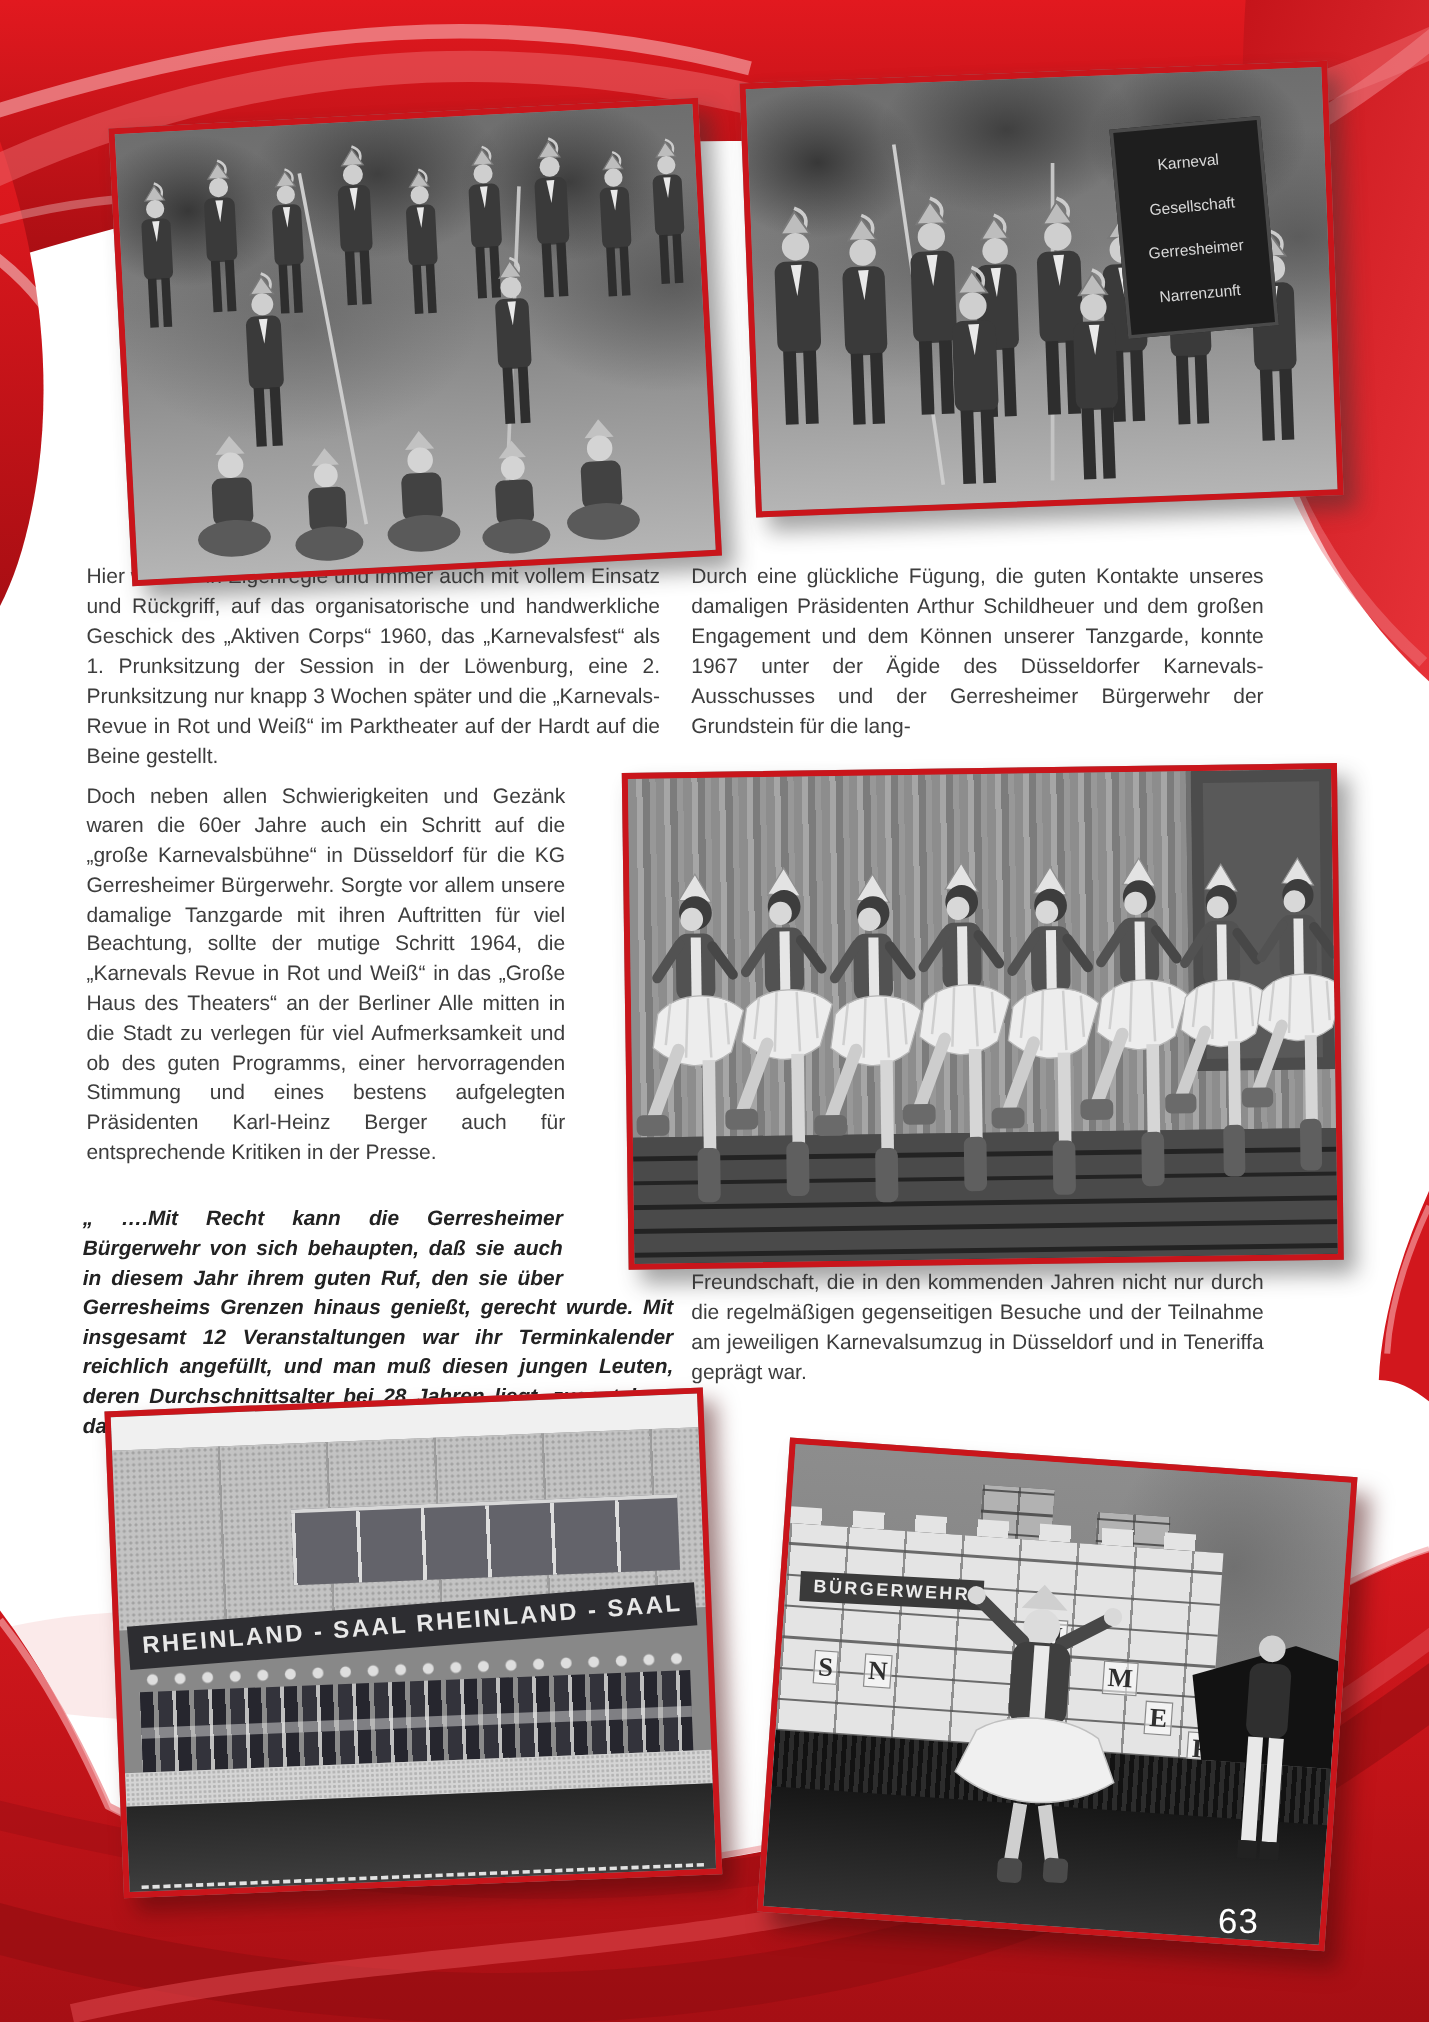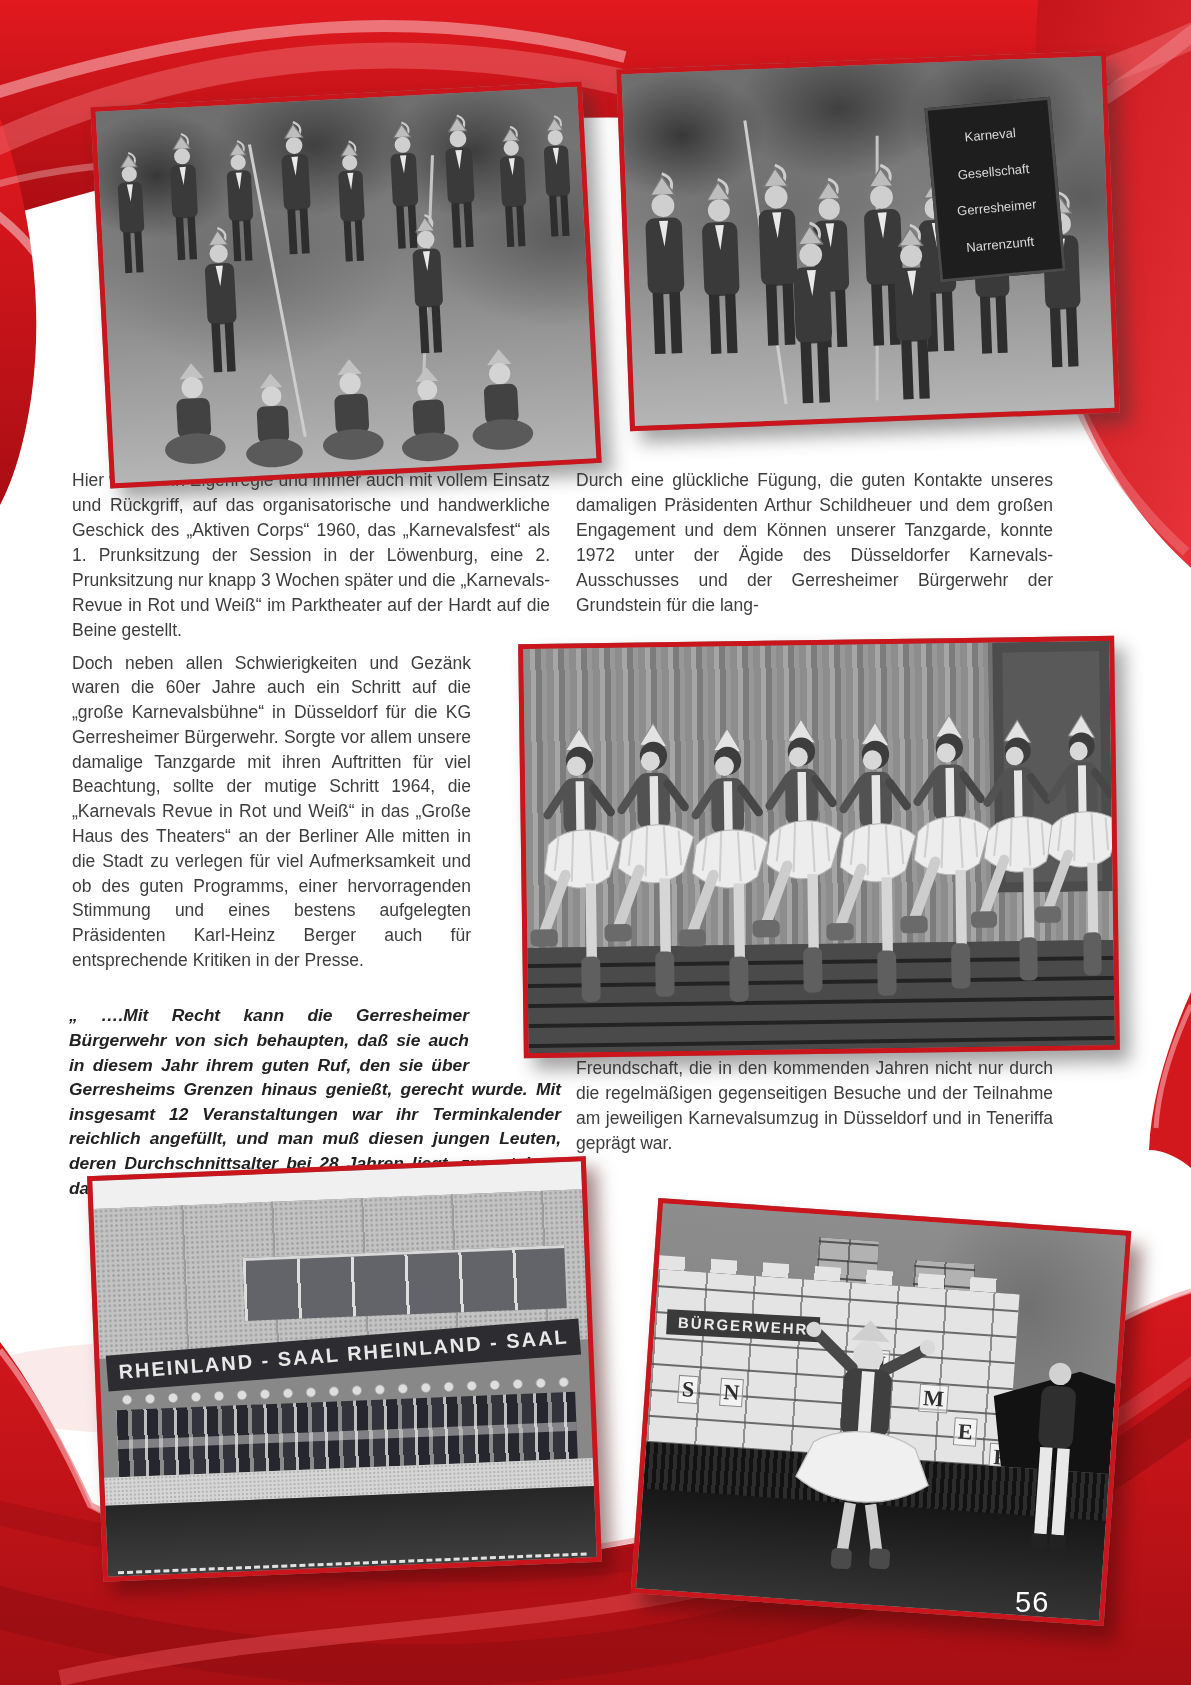--- a/index.html
+++ b/index.html
@@ -311,17 +311,17 @@
       </svg>
       <svg class="guy" viewBox="0 0 60 160" style="overflow:visible">
         <use href="#guy-fig"></use>
       </svg>
     </div>
   </figure>
 
   <p class="para p-left1">Hier wurden in Eigenregie und immer auch mit vollem Einsatz und Rückgriff, auf das organisatorische und handwerkliche Geschick des „Aktiven Corps“ 1960, das „Karnevalsfest“ als 1. Prunksitzung der Session in der Löwenburg, eine 2. Prunksitzung nur knapp 3 Wochen später und die „Karnevals-Revue in Rot und Weiß“ im Parktheater auf der Hardt auf die Beine gestellt.</p>
   <p class="para p-left2">Doch neben allen Schwierigkeiten und Gezänk waren die 60er Jahre auch ein Schritt auf die „große Karnevalsbühne“ in Düsseldorf für die KG Gerresheimer Bürgerwehr. Sorgte vor allem unsere damalige Tanzgarde mit ihren Auftritten für viel Beachtung, sollte der mutige Schritt 1964, die „Karnevals Revue in Rot und Weiß“ in das „Große Haus des Theaters“ an der Berliner Alle mitten in die Stadt zu verlegen für viel Aufmerksamkeit und ob des guten Programms, einer hervorragenden Stimmung und eines bestens aufgelegten Präsidenten Karl-Heinz Berger auch für entsprechende Kritiken in der Presse.</p>
   <p class="para quote"><span class="quote-spacer"></span><span>„ ….Mit Recht kann die Gerresheimer Bürgerwehr von sich behaupten, daß sie auch in diesem Jahr ihrem guten Ruf, den sie über Gerresheims Grenzen hinaus genießt, gerecht wurde. Mit insgesamt 12 Veranstaltungen war ihr Terminkalender reichlich angefüllt, und man muß diesen jungen Leuten, deren Durchschnittsalter bei 28 Jahren liegt, zugestehen, daß sie ihr Metier beherrschen. …“</span></p>
-  <p class="para p-right1">Durch eine glückliche Fügung, die guten Kontakte unseres damaligen Präsidenten Arthur Schildheuer und dem großen Engagement und dem Können unserer Tanzgarde, konnte 1972 unter der Ägide des Düsseldorfer Karnevals-Ausschusses und der Gerresheimer Bürgerwehr der Grundstein für die lang-</p>
+  <p class="para p-right1">Durch eine glückliche Fügung, die guten Kontakte unseres damaligen Präsidenten Arthur Schildheuer und dem großen Engagement und dem Können unserer Tanzgarde, konnte 1967 unter der Ägide des Düsseldorfer Karnevals-Ausschusses und der Gerresheimer Bürgerwehr der Grundstein für die lang-</p>
   <p class="para p-right2">jährig karnevalistische Freundschaft auf die größte Insel der Kanaren, nach Teneriffa aufgebaut werden. Eine Freundschaft, die in den kommenden Jahren nicht nur durch die regelmäßigen gegenseitigen Besuche und der Teilnahme am jeweiligen Karnevalsumzug in Düsseldorf und in Teneriffa geprägt war.</p>
 
-  <div class="page-number">56</div>
+  <div class="page-number">63</div>
 </div>
 
 </body></html>

